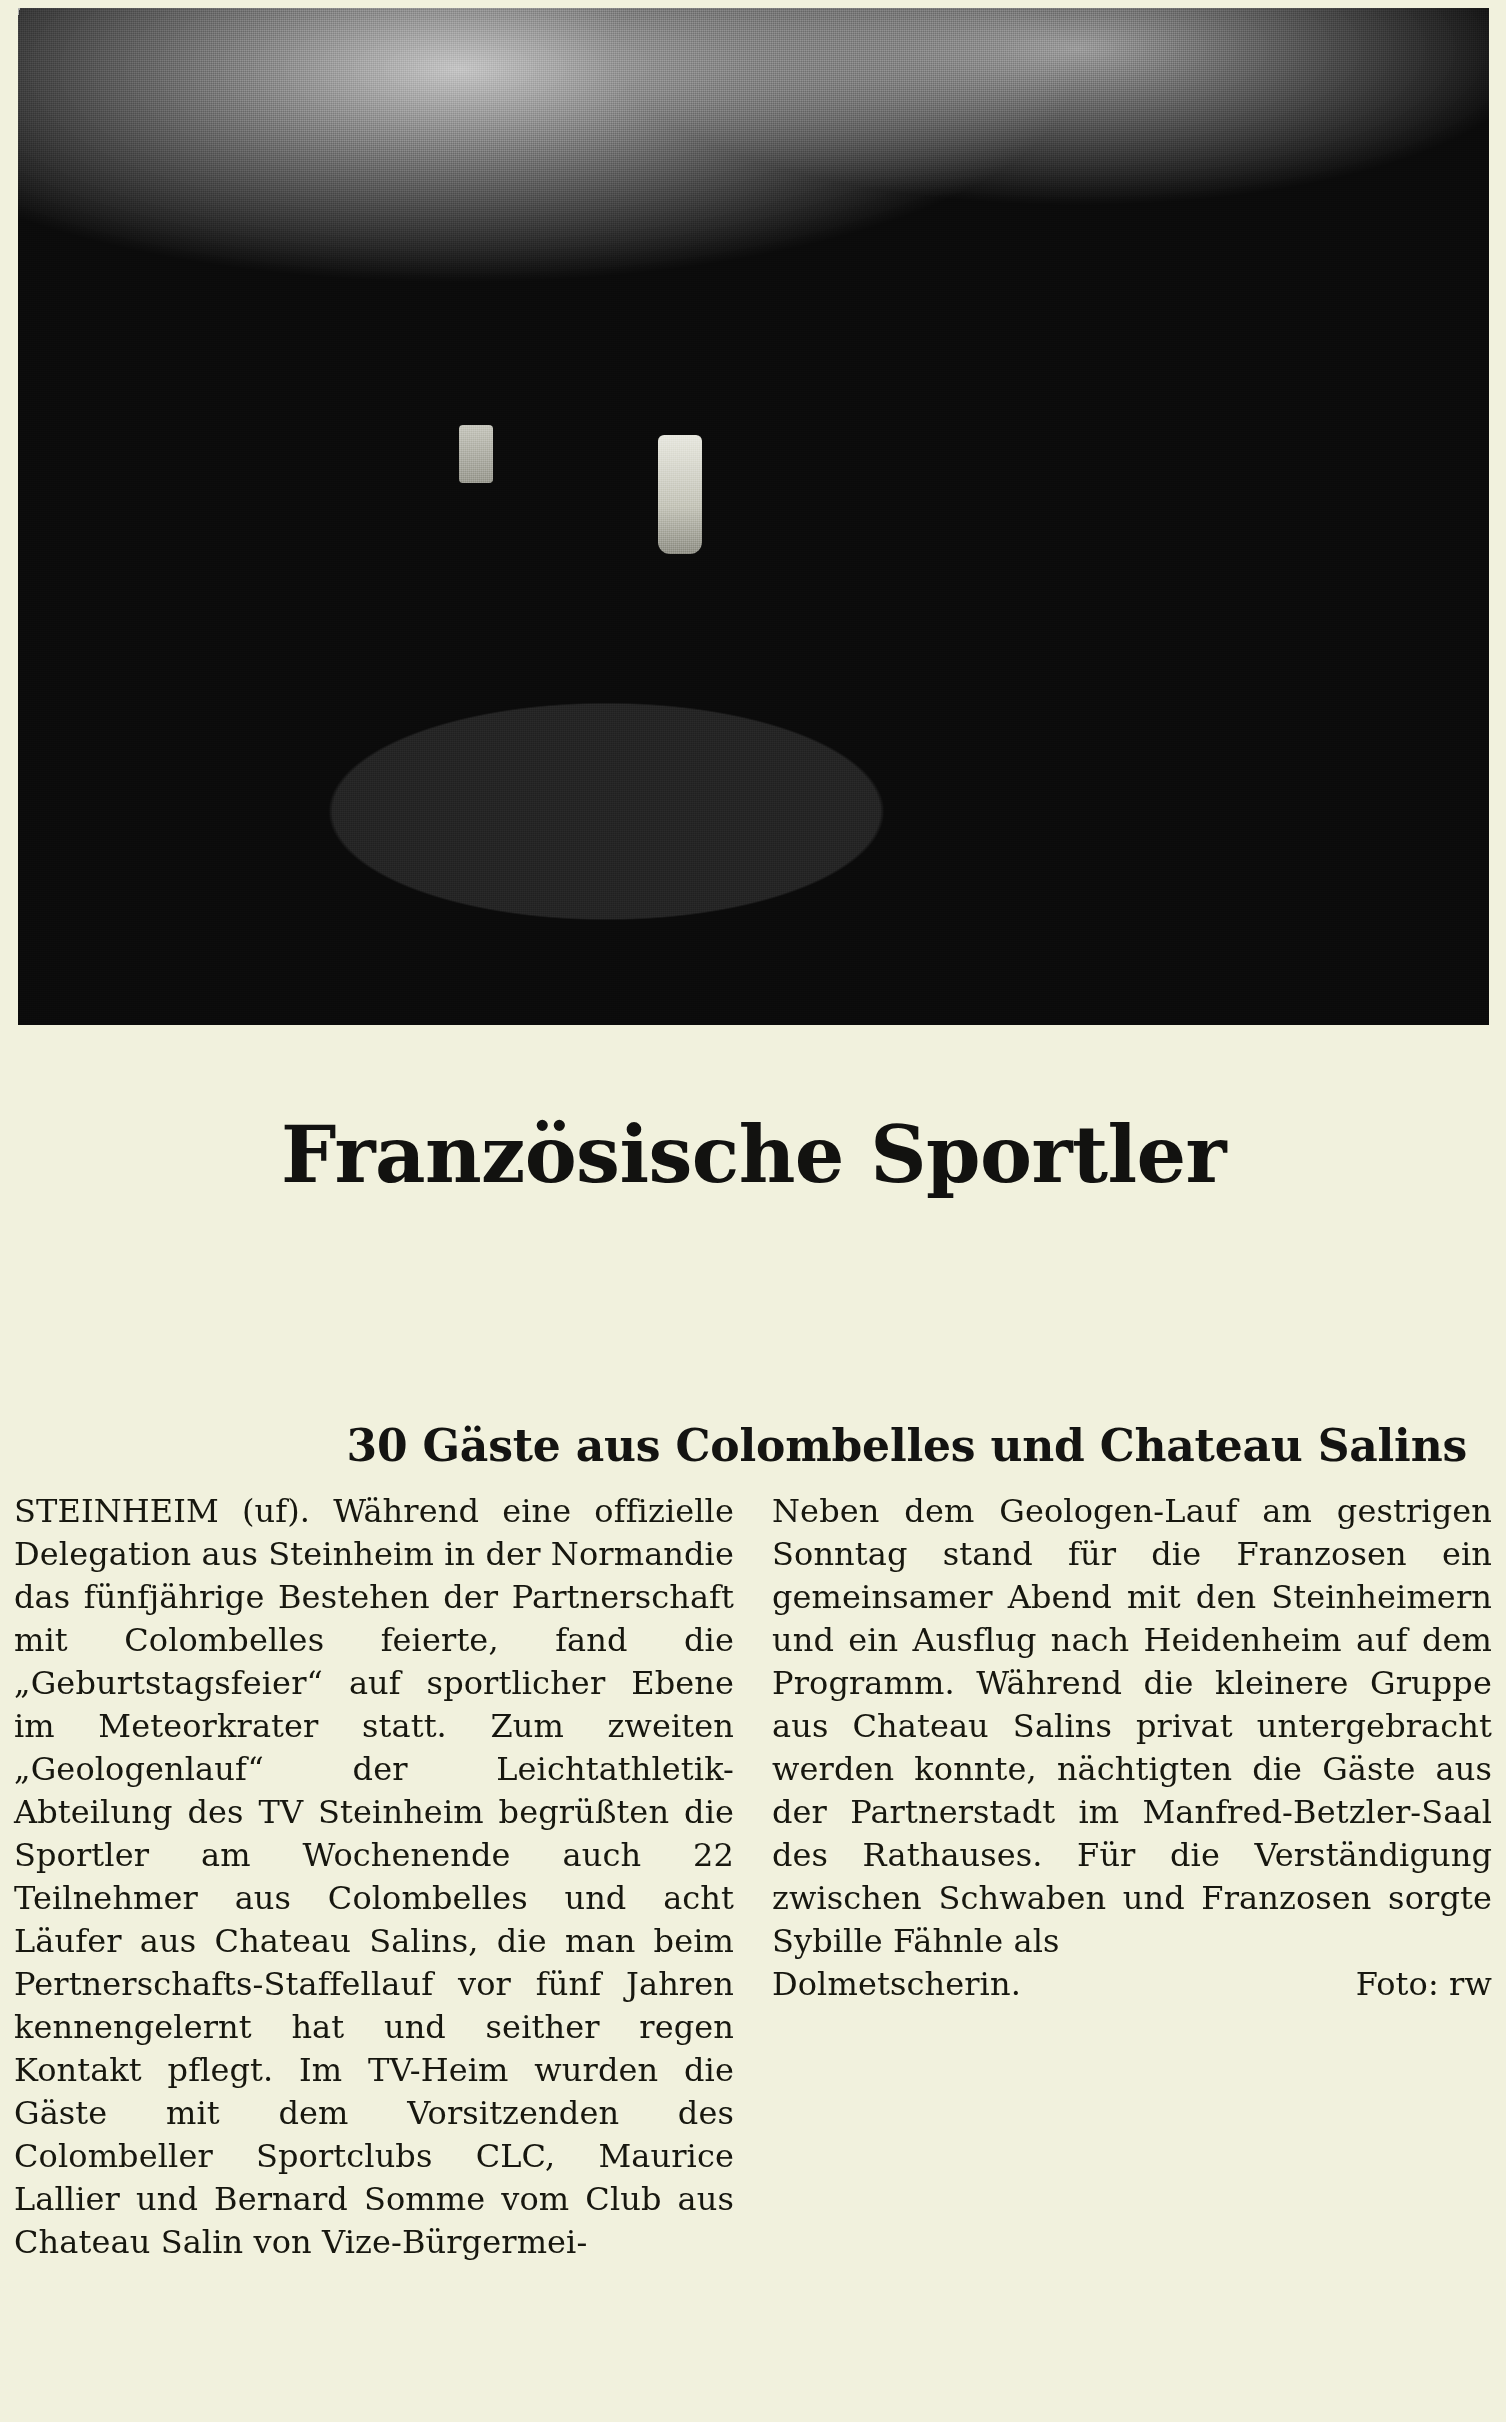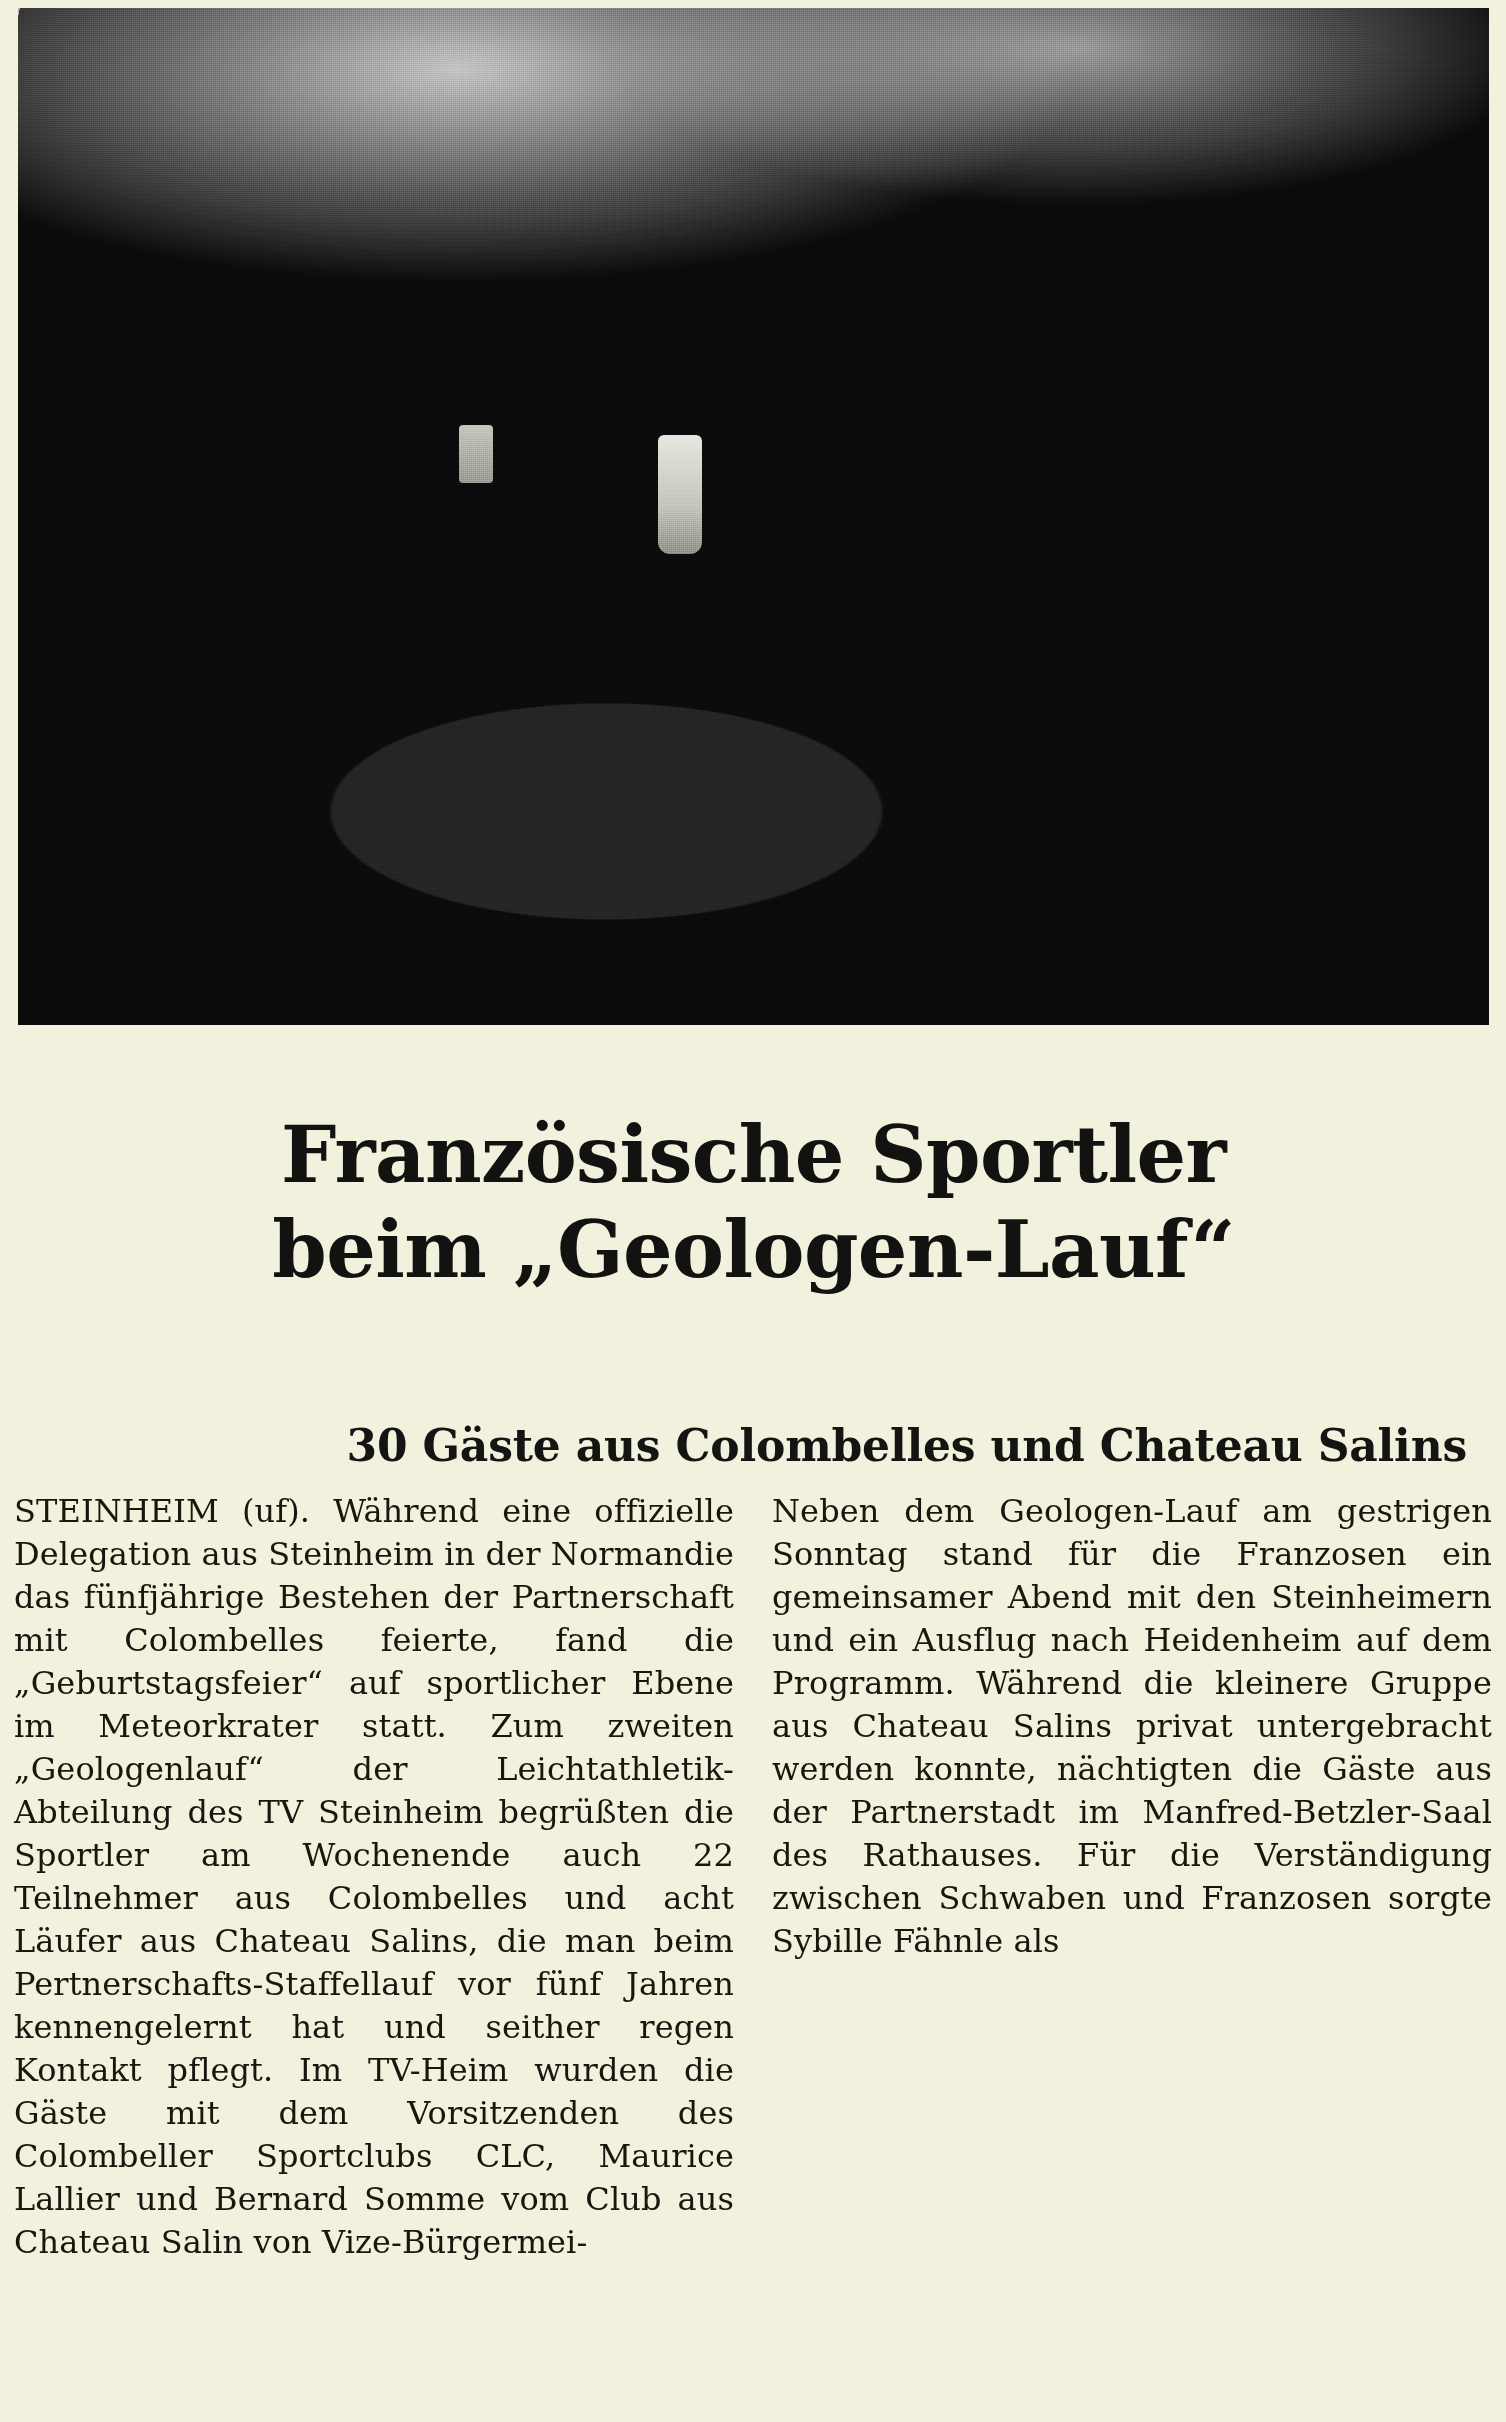--- a/index.html
+++ b/index.html
@@ -156,30 +156,33 @@
 
   <div class="photo-wrap">
     <div class="photo"></div>
     <div class="photo-cup2"></div>
     <div class="photo-cup"></div>
     <div class="photo-grain"></div>
   </div>
 
   <h1 class="headline">
     <span class="l1">Französische Sportler</span>
-    <span class="l2">beim „Geologen-Lauf“</span>
   </h1>
 
   <h2 class="subhead">30 Gäste aus Colombelles und Chateau Salins</h2>
 
   <div class="columns">
 
     <div class="col">
       <p>STEINHEIM (uf). Während eine offizielle Delegation aus Steinheim in der Normandie das fünfjährige Bestehen der Partnerschaft mit Colombelles feierte, fand die „Geburtstagsfeier“ auf sportlicher Ebene im Meteorkrater statt. Zum zweiten „Geologenlauf“ der Leichtathletik-Abteilung des TV Steinheim begrüßten die Sportler am Wochenende auch 22 Teilnehmer aus Colombelles und acht Läufer aus Chateau Salins, die man beim Pertnerschafts-Staffellauf vor fünf Jahren kennengelernt hat und seither regen Kontakt pflegt. Im TV-Heim wurden die Gäste mit dem Vorsitzenden des Colombeller Sportclubs CLC, Maurice Lallier und Bernard Somme vom Club aus Chateau Salin von Vize-Bürgermei-</p>
     </div>
 
     <div class="col">
       <p>Neben dem Geologen-Lauf am gestrigen Sonntag stand für die Franzosen ein gemeinsamer Abend mit den Steinheimern und ein Ausflug nach Heidenheim auf dem Programm. Während die kleinere Gruppe aus Chateau Salins privat untergebracht werden konnte, nächtigten die Gäste aus der Partnerstadt im Manfred-Betzler-Saal des Rathauses. Für die Verständigung zwischen Schwaben und Franzosen sorgte Sybille Fähnle als</p>
+      <div class="last-line">
+        <span>Dolmetscherin.</span>
+        <span class="credit">Foto: rw</span>
+      </div>
     </div>
 
   </div>
 </div>
 
 
 </body></html>

